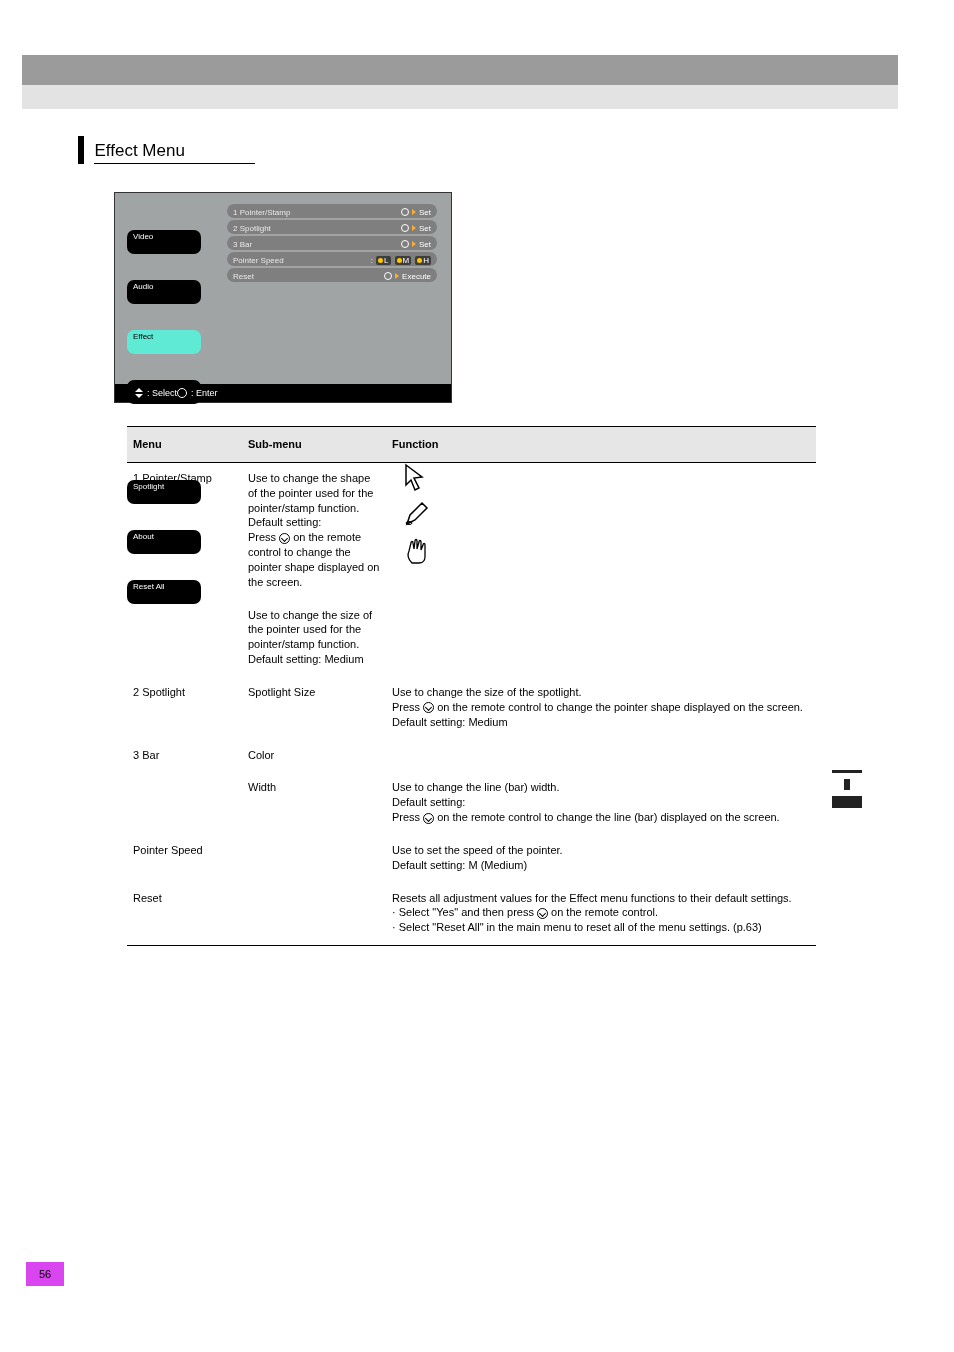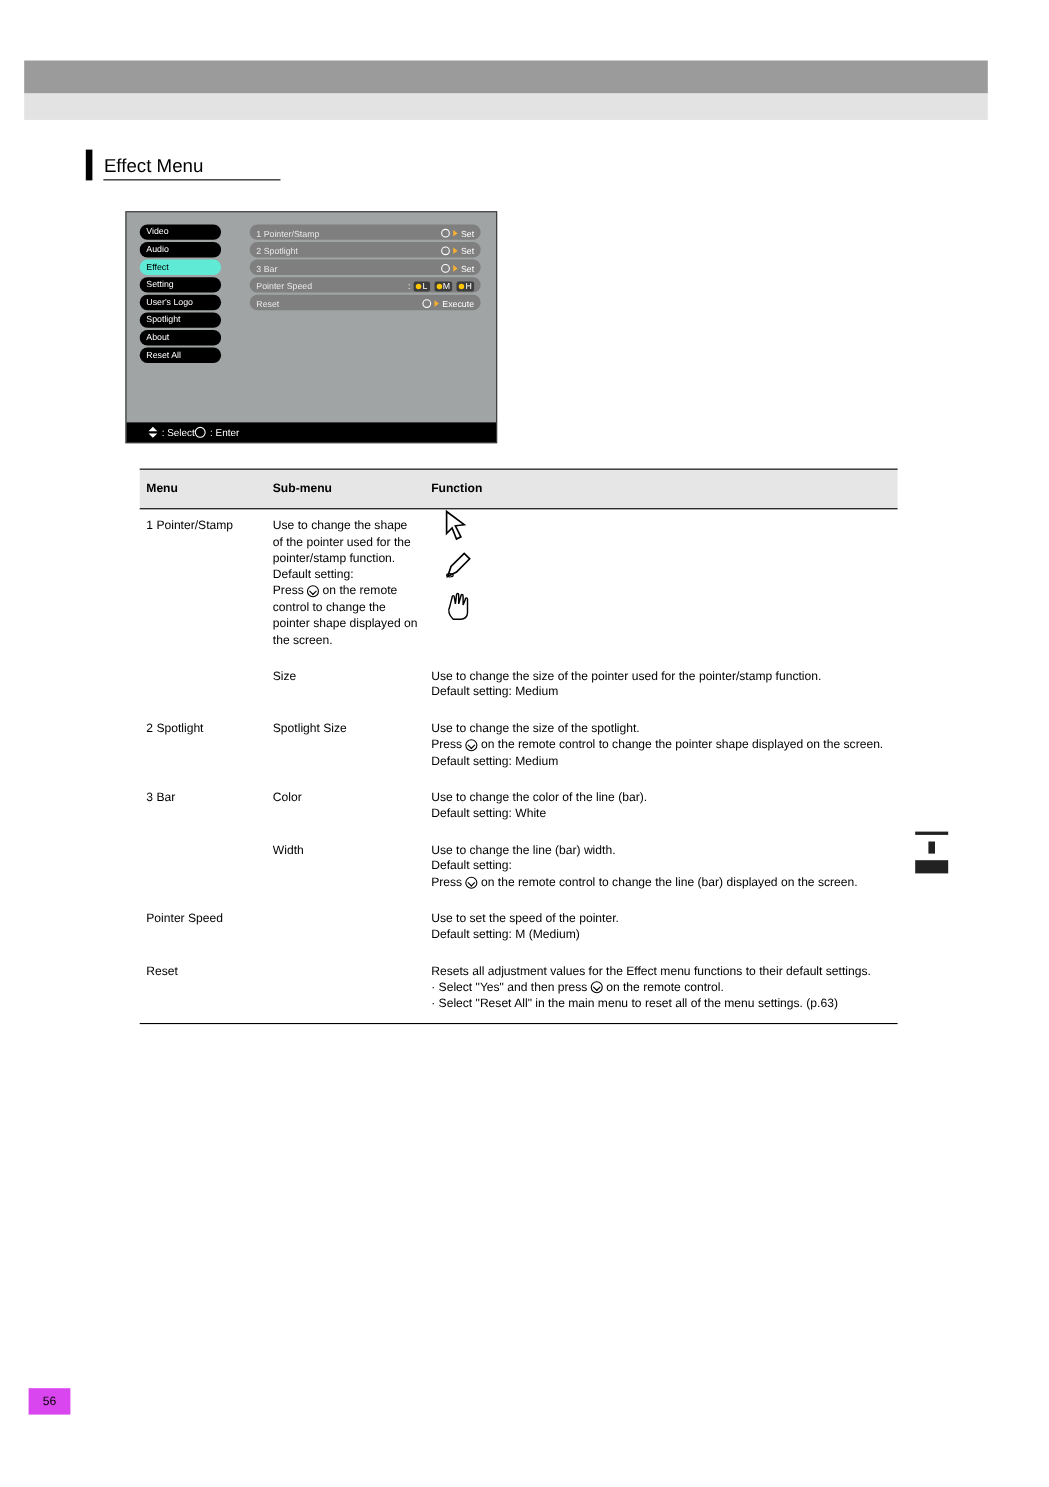--- a/index.html
+++ b/index.html
@@ -46,27 +46,28 @@
     left: 114px; top: 192px;
     width: 338px; height: 211px;
     background: #a0a4a5;
     border: 1px solid #333;
   }
   .menu-left {
     position: absolute;
     left: 12px; top: 11px; width: 74px;
   }
   .menu-tab {
-    height: 14px;
+    height: 24px;
     font-size: 8px;
     color: #fff;
     background: #000;
     border-radius: 7px;
     padding: 2px 6px 0 6px;
     margin-bottom: 2px;
+    margin-top: 26px;
   }
   .menu-tab.selected {
     background: #5eead4;
     color: #000;
   }
   .menu-right {
     position: absolute;
     left: 112px; top: 11px; width: 210px;
   }
   .menu-row {
@@ -268,32 +269,30 @@
               <path d="M5 25 L8 16 L20 4 L25 9 L13 21 Z" fill="none" stroke="#000" stroke-width="1.5"></path>
               <ellipse cx="7" cy="24" rx="3" ry="1.5" fill="none" stroke="#000" stroke-width="1"></ellipse>
             </svg>
   <svg viewBox="0 0 30 30">
               <path d="M10 28 C6 24 5 20 7 16 L9 8 C9 6 11 6 11 8 L12 14 L13 6 C13 4 15 4 15 6 L15 14 L17 7 C17 5 19 5 19 7 L19 15 L21 10 C21 8 23 8 23 10 L23 22 C23 26 20 28 17 28 Z" fill="none" stroke="#000" stroke-width="1.3"></path>
             </svg>
           </div></div>
       </div>
       <div class="trow">
         <div></div>
-        <div>Size</div>
         <div class="col3">Use to change the size of the pointer used for the pointer/stamp function.<br>Default setting: Medium</div>
       </div>
       <div class="trow">
         <div>2 Spotlight</div>
         <div>Spotlight Size</div>
         <div class="col3">Use to change the size of the spotlight.<br>Press <span class="enter-inline"></span> on the remote control to change the pointer shape displayed on the screen.<br>Default setting: Medium</div>
       </div>
       <div class="trow">
         <div>3 Bar</div>
         <div>Color</div>
-        <div class="col3">Use to change the color of the line (bar).<br>Default setting: White</div>
       </div>
       <div class="trow">
         <div></div>
         <div>Width</div>
         <div class="col3">Use to change the line (bar) width.<br>Default setting: <br>Press <span class="enter-inline"></span> on the remote control to change the line (bar) displayed on the screen.<div class="line-icons">
             <div class="line-seg" style="height: 3px;"></div>
             <div class="line-seg" style="height: 11px; width: 6px;"></div>
             <div class="line-seg thick"></div>
           </div></div>
       </div>

